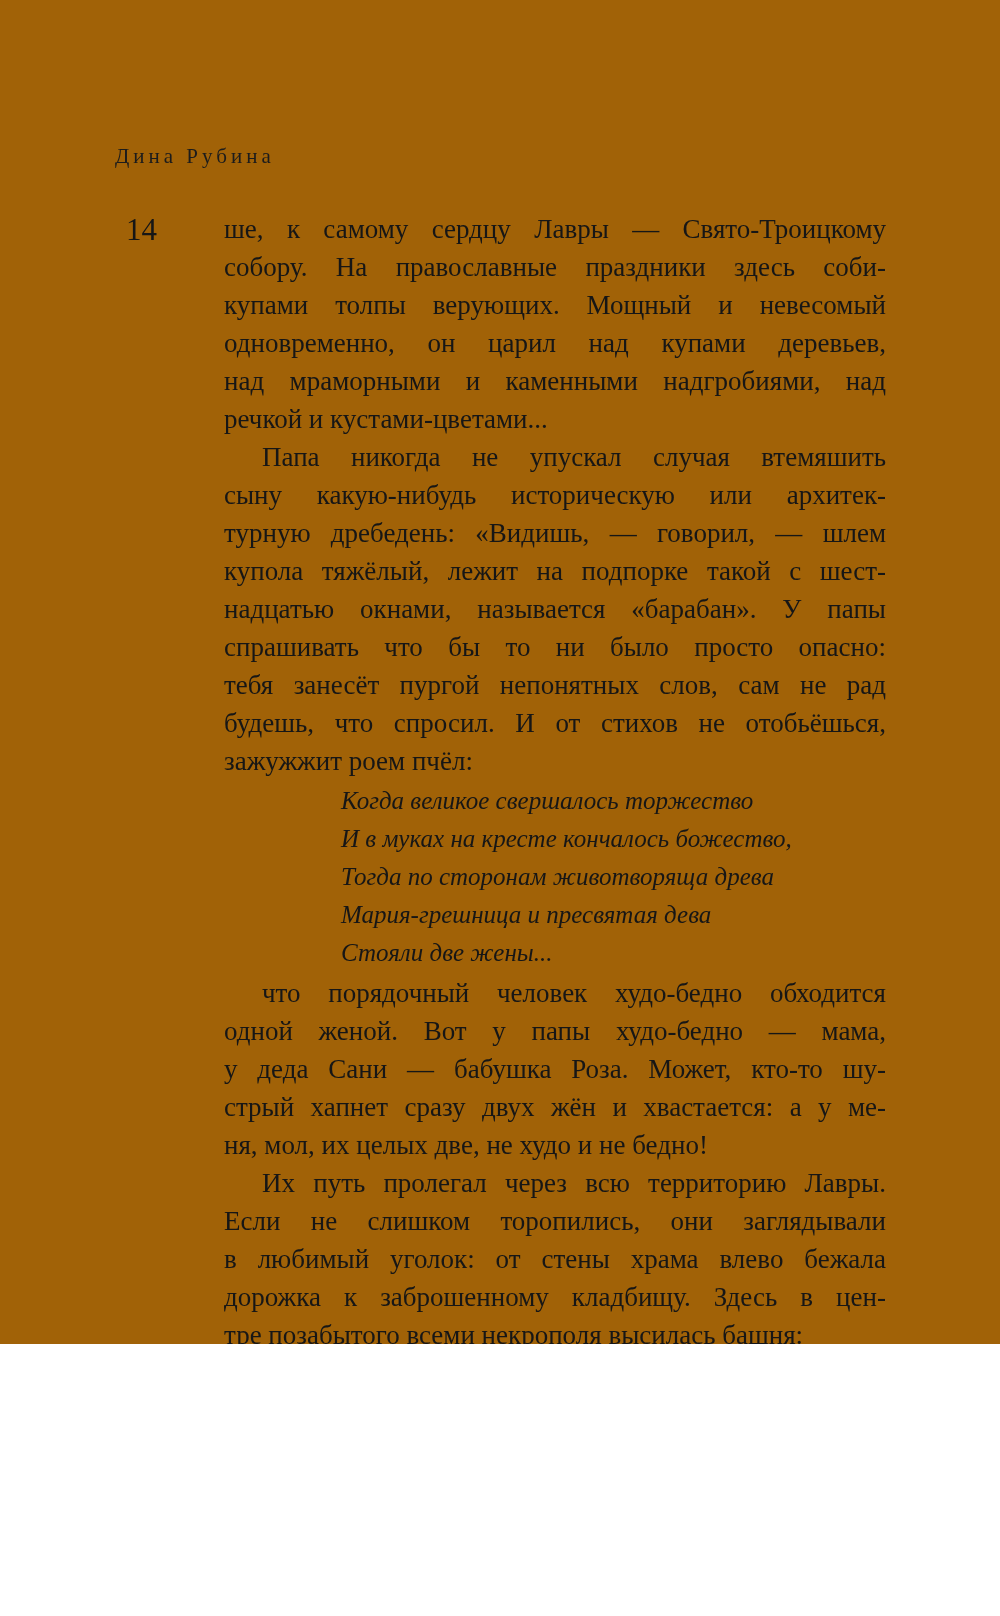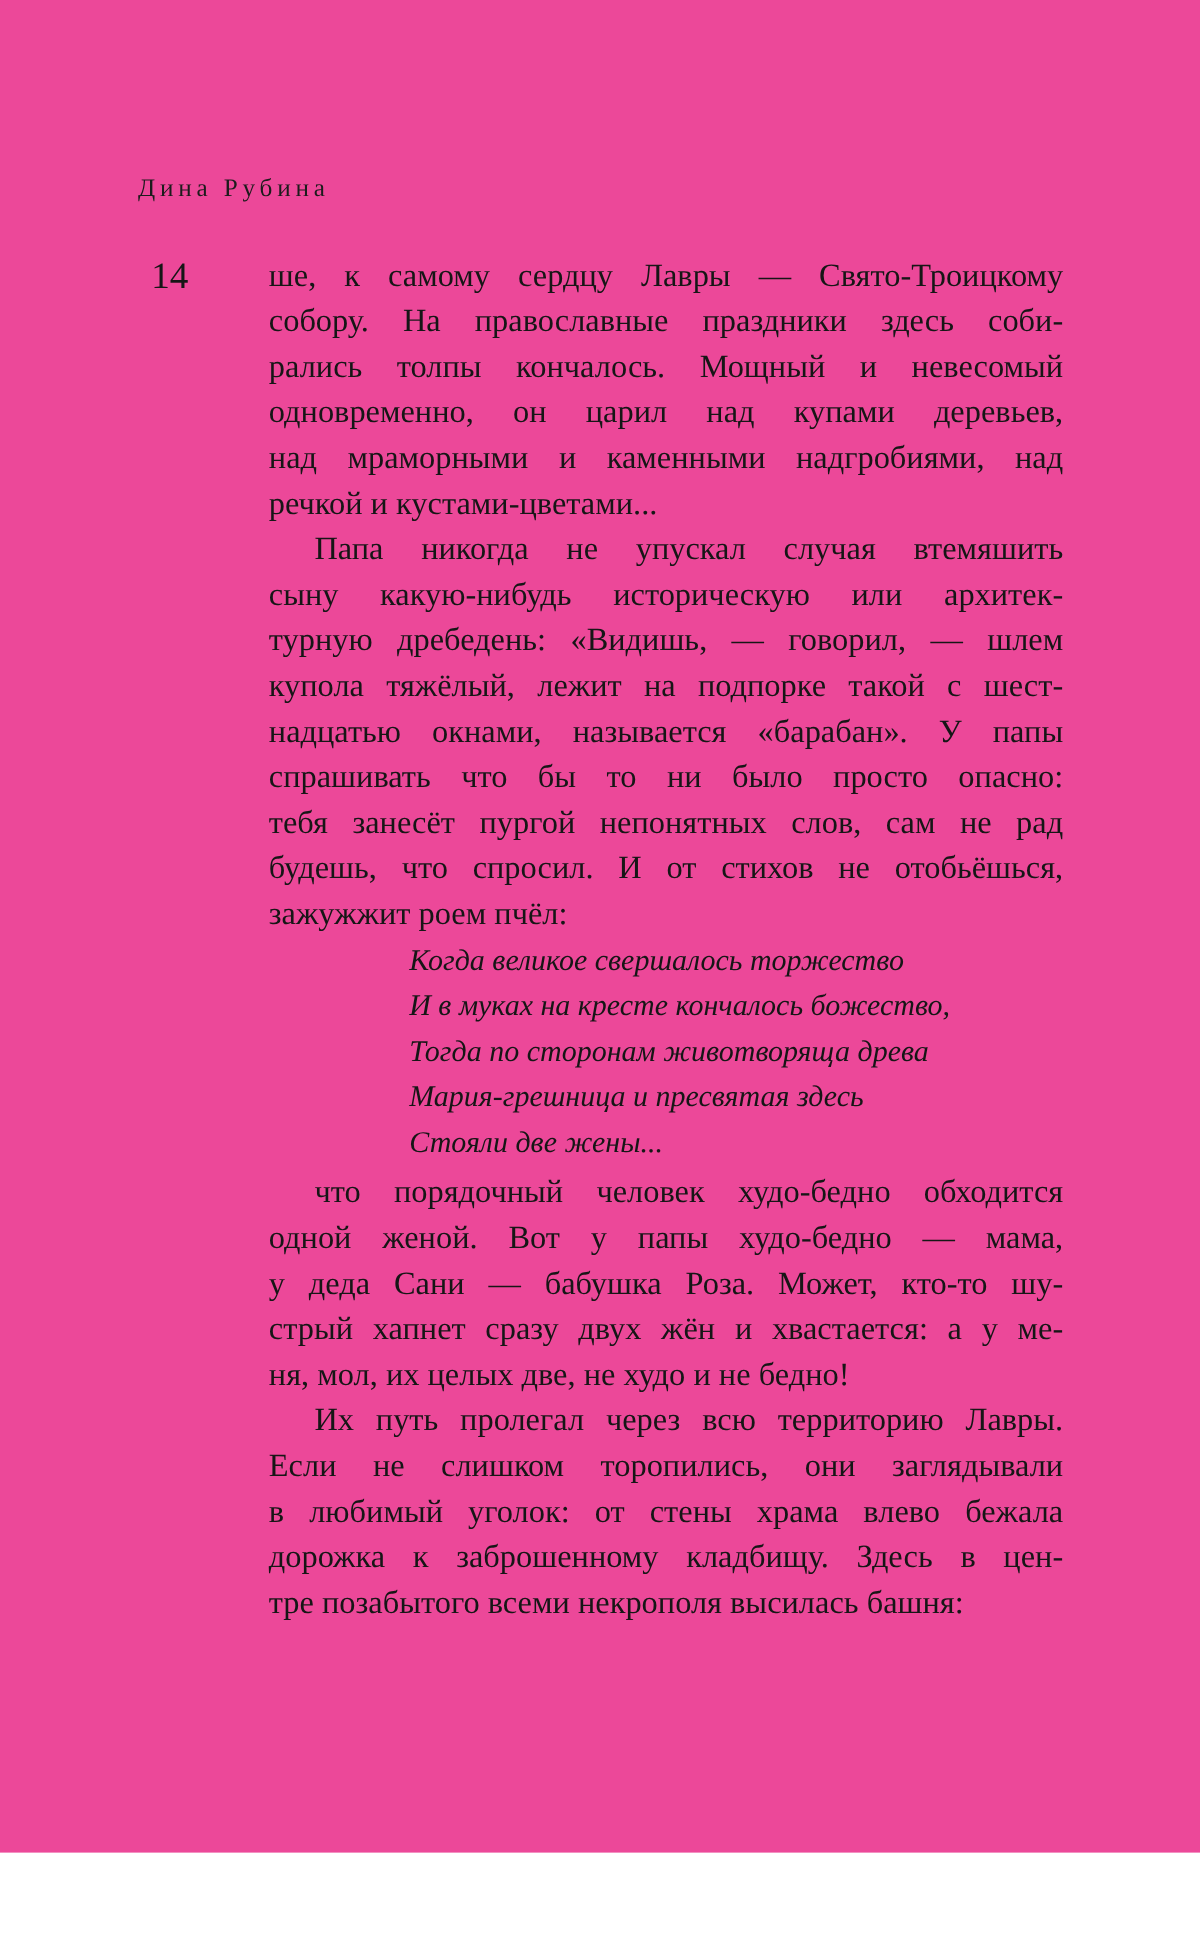--- a/index.html
+++ b/index.html
@@ -3,22 +3,22 @@
 <meta charset="utf-8">
 <style>
   html, body {
     margin: 0;
     padding: 0;
     background: #ffffff;
   }
   .page {
     position: relative;
     width: 1000px;
-    height: 1544px;
-    background: #ec4899;
+    height: 1344px;
+    background: #a16207;
     font-family: "Liberation Serif", "DejaVu Serif", serif;
     color: #161616;
     overflow: hidden;
   }
   .running-header {
     position: absolute;
     left: 115px;
     top: 144px;
     font-size: 21px;
     letter-spacing: 4px;
@@ -73,41 +73,41 @@
 </head>
 <body>
 
 <div class="page">
   <div class="running-header">Дина Рубина</div>
   <div class="page-number">14</div>
   <div class="text-block">
       <div class="para body">
         <div class="line">ше, к самому сердцу Лавры — Свято-Троицкому</div>
         <div class="line">собору. На православные праздники здесь соби-</div>
-        <div class="line">рались толпы кончалось. Мощный и невесомый</div>
+        <div class="line">купами толпы верующих. Мощный и невесомый</div>
         <div class="line">одновременно, он царил над купами деревьев,</div>
         <div class="line">над мраморными и каменными надгробиями, над</div>
         <div class="line last">речкой и кустами-цветами...</div>
       </div>
       <div class="para body indent">
         <div class="line">Папа никогда не упускал случая втемяшить</div>
         <div class="line">сыну какую-нибудь историческую или архитек-</div>
         <div class="line">турную дребедень: «Видишь, — говорил, — шлем</div>
         <div class="line">купола тяжёлый, лежит на подпорке такой с шест-</div>
         <div class="line">надцатью окнами, называется «барабан». У папы</div>
         <div class="line">спрашивать что бы то ни было просто опасно:</div>
         <div class="line">тебя занесёт пургой непонятных слов, сам не рад</div>
         <div class="line">будешь, что спросил. И от стихов не отобьёшься,</div>
         <div class="line last">зажужжит роем пчёл:</div>
       </div>
       <div class="para verse">
         <div class="line">Когда великое свершалось торжество</div>
         <div class="line">И в муках на кресте кончалось божество,</div>
         <div class="line">Тогда по сторонам животворяща древа</div>
-        <div class="line">Мария-грешница и пресвятая здесь</div>
+        <div class="line">Мария-грешница и пресвятая дева</div>
         <div class="line last">Стояли две жены...</div>
       </div>
       <div class="para body indent">
         <div class="line">что порядочный человек худо-бедно обходится</div>
         <div class="line">одной женой. Вот у папы худо-бедно — мама,</div>
         <div class="line">у деда Сани — бабушка Роза. Может, кто-то шу-</div>
         <div class="line">стрый хапнет сразу двух жён и хвастается: а у ме-</div>
         <div class="line last">ня, мол, их целых две, не худо и не бедно!</div>
       </div>
       <div class="para body indent">

